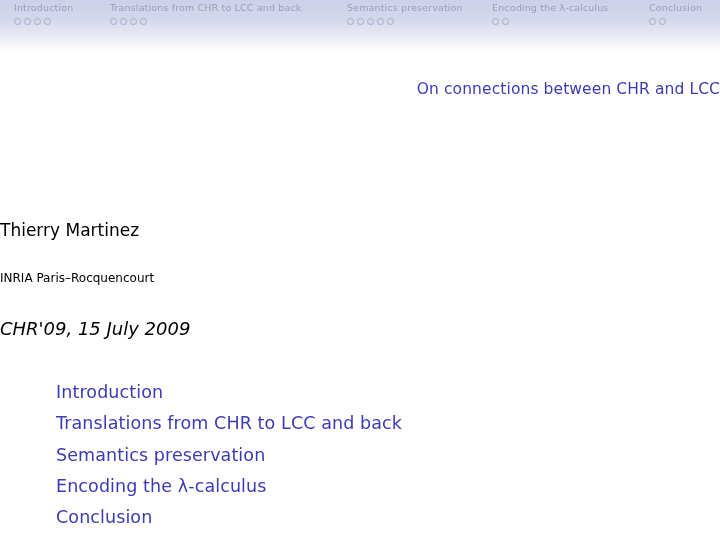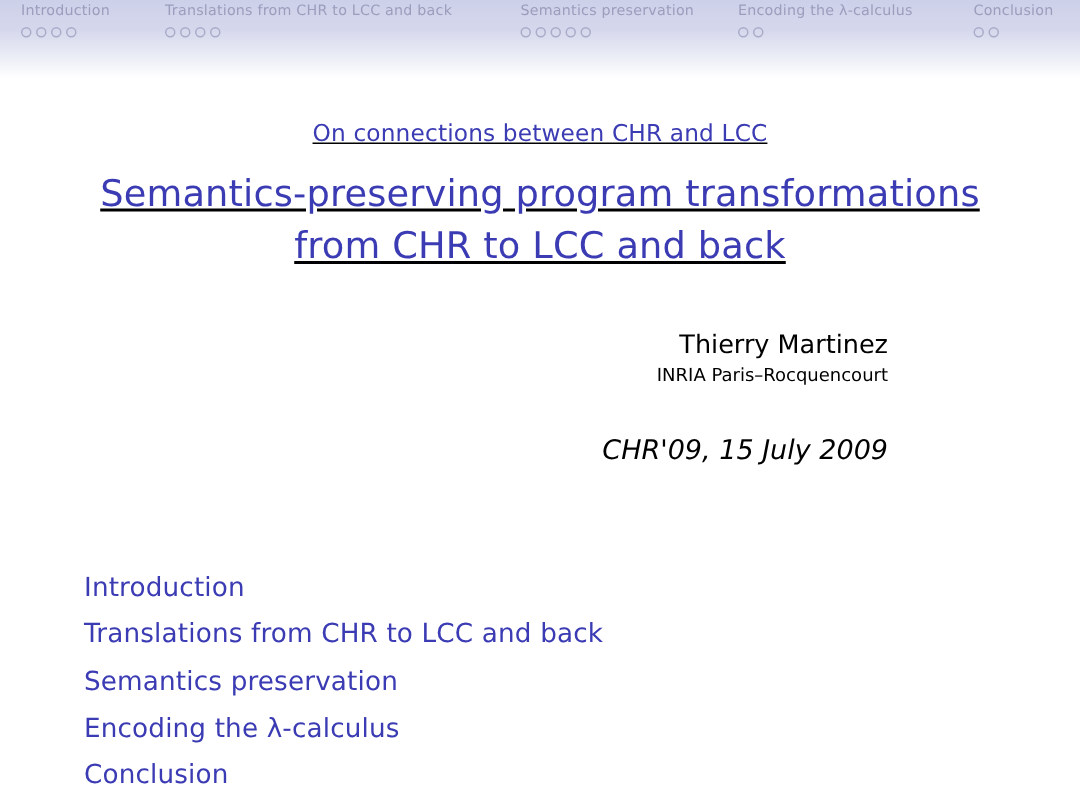--- a/index.html
+++ b/index.html
@@ -61,22 +61,21 @@
     margin-right: 3px;
     vertical-align: middle;
   }
 
   
   #titleblock {
     position: absolute;
     left: 0;
     top: 78px;
     width: 720px;
-    text-align: center;
-    text-decoration: underline;
+    text-align: right;
   }
   #subtitle {
     font-size: 15.5px;
     color: #3b3bb4;
     line-height: 22px;
     letter-spacing: 0.1px;
   }
   #maintitle {
     margin-top: 11px;
     font-size: 24.5px;
@@ -87,28 +86,29 @@
   #maintitle .tline {
     display: block;
   }
 
   
   #authorblock {
     position: absolute;
     left: 0;
     top: 218px;
     width: 592px;
-    text-align: right;
+    text-align: left;
   }
   #author {
     font-size: 17px;
     color: #000000;
     line-height: 24px;
   }
   #institute {
+    margin-top: 28px;
     font-size: 12px;
     color: #000000;
     line-height: 17px;
   }
   #date {
     margin-top: 29px;
     font-size: 18px;
     color: #000000;
     line-height: 25px;
     font-style: italic;
@@ -168,24 +168,20 @@
       <span class="navdots">
         <span class="navdot"></span><span class="navdot"></span>
       </span>
     </div>
 
   </div>
 </div>
 
 <div id="titleblock">
   <div id="subtitle">On connections between CHR and LCC</div>
-  <div id="maintitle">
-    <span class="tline">Semantics-preserving program transformations</span>
-    <span class="tline">from CHR to LCC and back</span>
-  </div>
 </div>
 
 <div id="authorblock">
   <div id="author">Thierry Martinez</div>
   <div id="institute">INRIA Paris–Rocquencourt</div>
   <div id="date">CHR'09, 15 July 2009</div>
 </div>
 
 <div id="toc">
   <div class="tocitem">Introduction</div>

